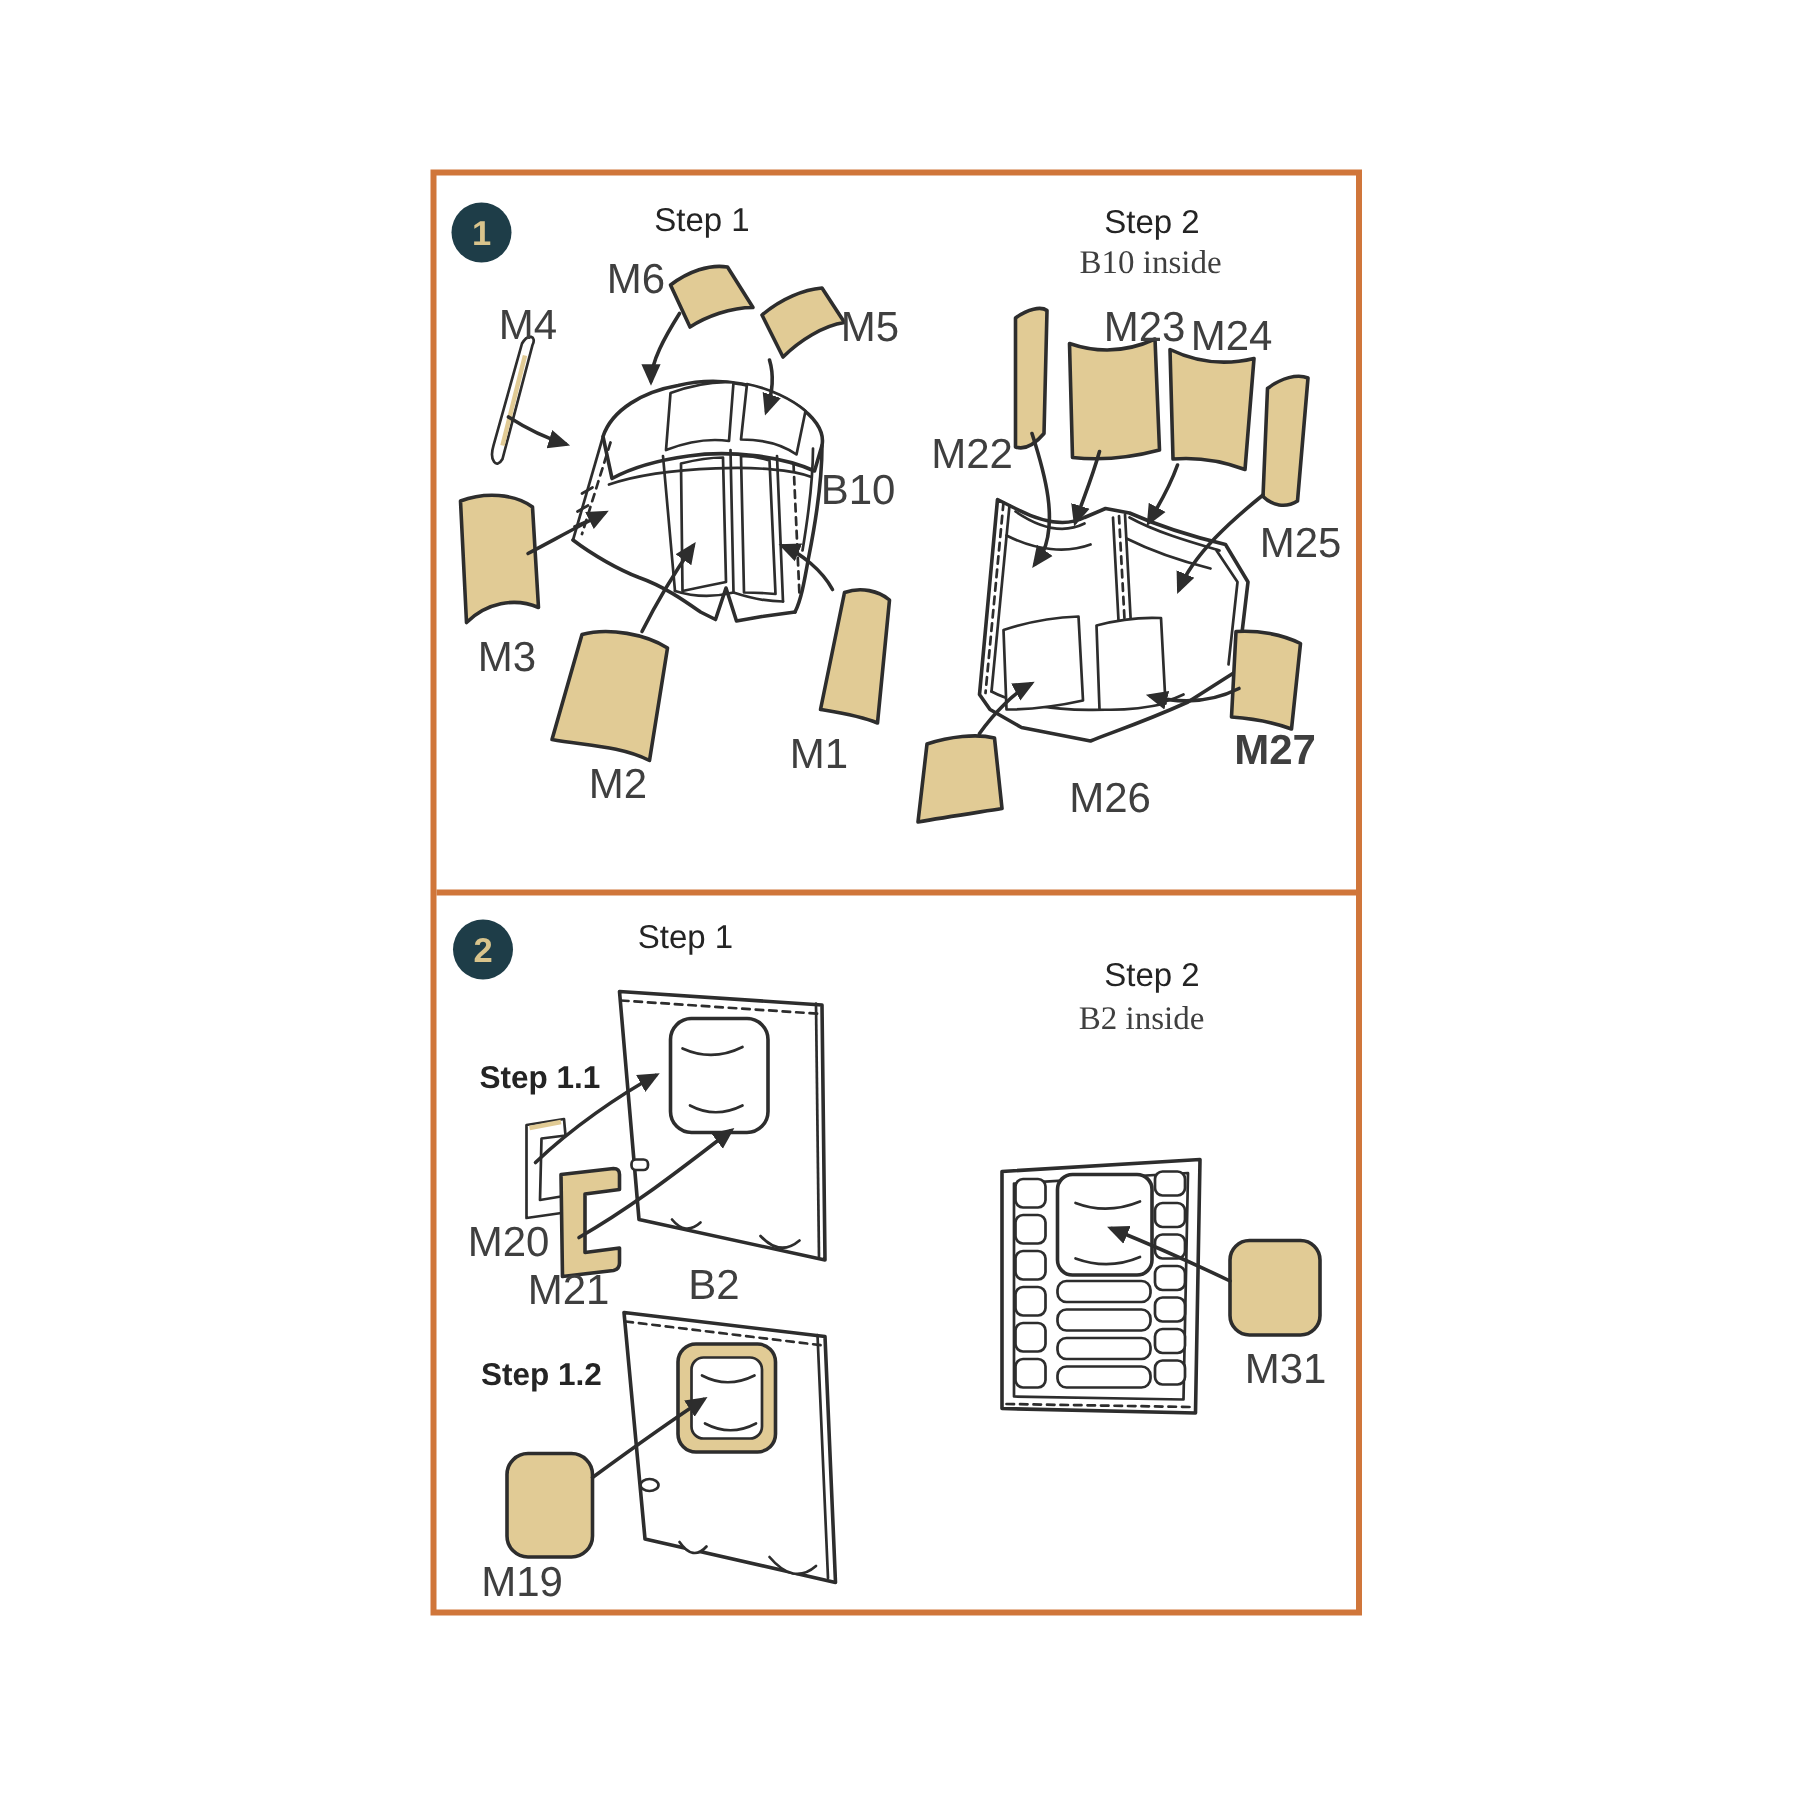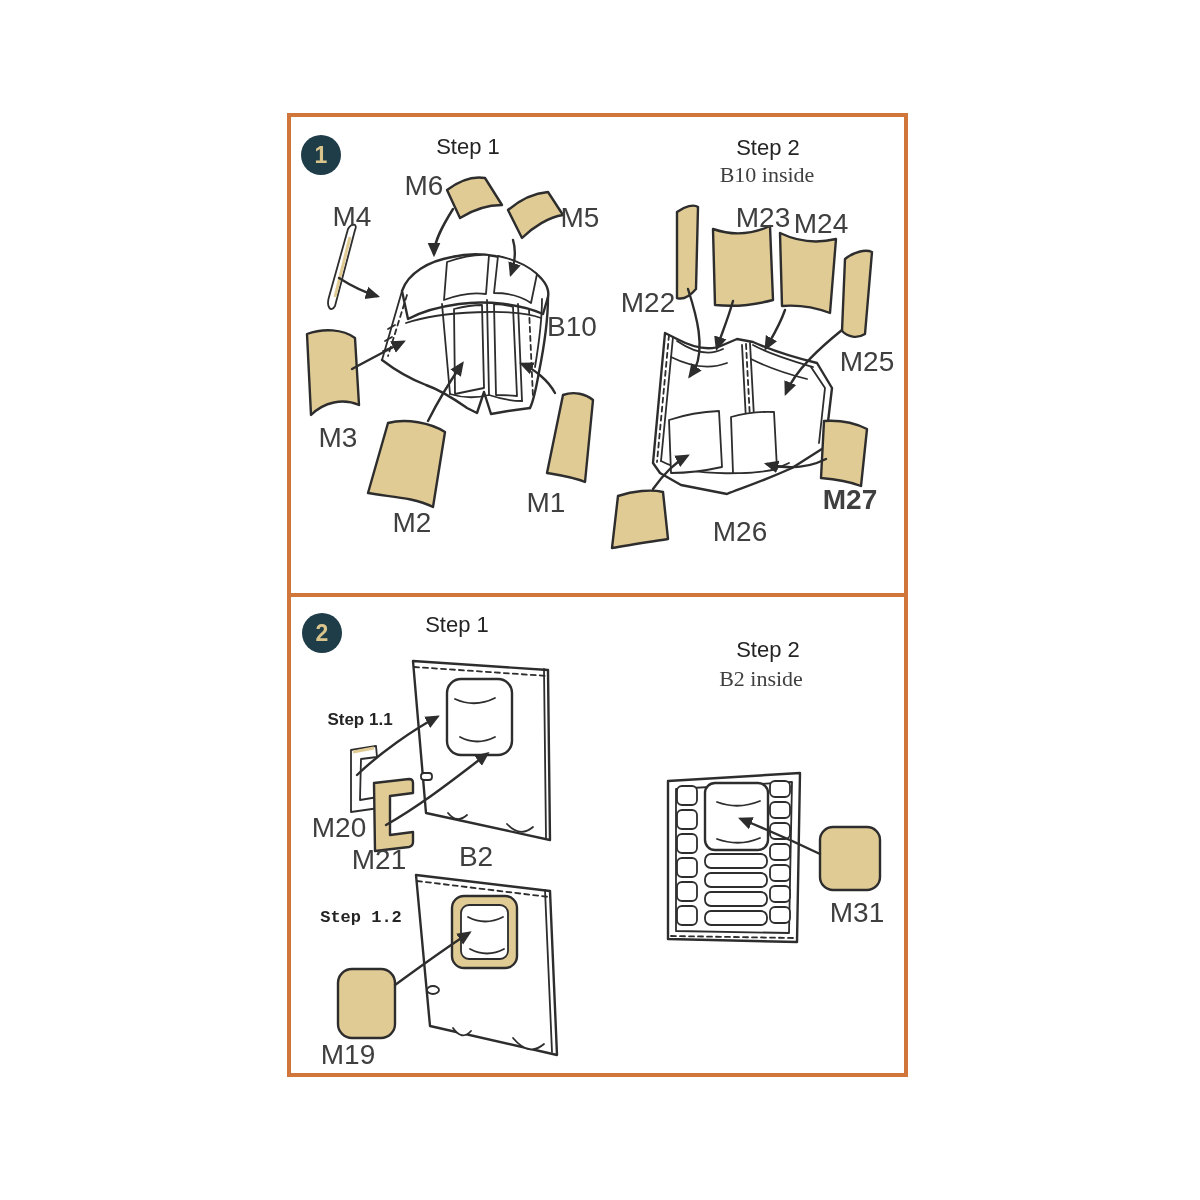--- a/index.html
+++ b/index.html
@@ -8,21 +8,21 @@
   .sheet{position:absolute;left:287px;top:113px;width:621px;height:964px;
          border:4px solid var(--frame,#d0763a);box-sizing:border-box;background:#fff;}
   .panel{position:relative;width:100%;}
   .panel-1{height:480px;border-bottom:4px solid var(--frame,#d0763a);box-sizing:border-box;}
   .panel-2{height:476px;}
   .art{position:absolute;left:0;top:0;width:613px;height:476px;}
   .lbl{position:absolute;transform:translate(-50%,-50%);font-size:28px;color:var(--label,#3f3f3f);
        white-space:nowrap;line-height:1;}
   .ttl{font-weight:normal;font-size:22px;color:var(--title,#242424);}
   .sub{font-size:22px;color:var(--label,#3f3f3f);font-family:Liberation Serif, serif;}
-  .sstl{font-weight:bold;font-size:17px;color:var(--title,#242424);}
+  .sstl{font-weight:bold;font-size:21px;color:var(--title,#242424);}
   .badge{position:absolute;width:40px;height:40px;border-radius:50%;background:var(--badge-bg,#1e3d48);
          color:var(--badge-fg,#d9c48c);font-weight:bold;font-size:23px;display:flex;
          align-items:center;justify-content:center;}
   
   .s{stroke:var(--line,#2d2d2d);stroke-linecap:round;stroke-linejoin:round;}
   .f-no{fill:none;} .f-wh{fill:#ffffff;} .f-tan{fill:var(--mask,#e1cb95);}
   .w1{stroke-width:1.8;} .w2{stroke-width:2.4;}
   .dash{stroke-dasharray:5 4;}
   .ar{fill:none;stroke:var(--line,#2d2d2d);stroke-width:2.4;stroke-linecap:round;}
   .tanline{stroke:var(--mask,#e1cb95);stroke-width:3;fill:none;}
@@ -196,21 +196,21 @@
         <path class="ar" marker-end="url(#ah-b)" d="M529,257 C502,244 472,231 450,222"></path>
       </svg>
 
       <div class="badge" style="left:11px;top:16px;">
         <span>2</span>
       </div>
       <span class="lbl ttl" style="left:166px;top:28px;">Step 1</span>
       <span class="lbl ttl" style="left:477px;top:53px;">Step 2</span>
       <span class="lbl sub" style="left:470px;top:82px;">B2 inside</span>
       <span class="lbl sstl" style="left:69px;top:122px;">Step 1.1</span>
-      <span class="lbl sstl" style="left:70px;top:320px;font-family:Liberation Mono, monospace;">Step 1.2</span>
+      <span class="lbl sstl" style="left:70px;top:320px;">Step 1.2</span>
 
       <span class="lbl" style="left:48px;top:231px;">M20</span>
       <span class="lbl" style="left:88px;top:263px;">M21</span>
       <span class="lbl" style="left:185px;top:260px;">B2</span>
       <span class="lbl" style="left:57px;top:458px;">M19</span>
       <span class="lbl" style="left:566px;top:316px;">M31</span>
     </section>
 
   </div>
 </div>

